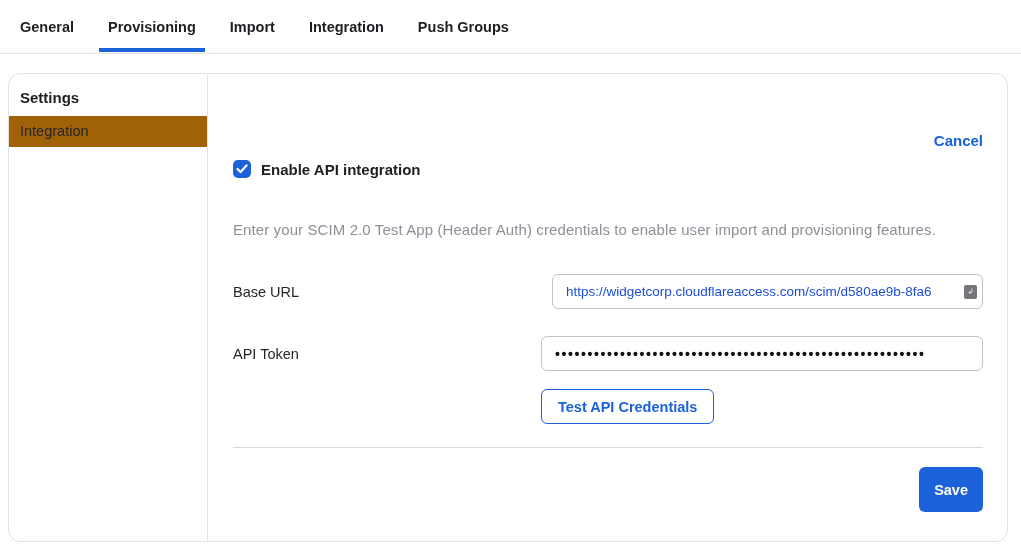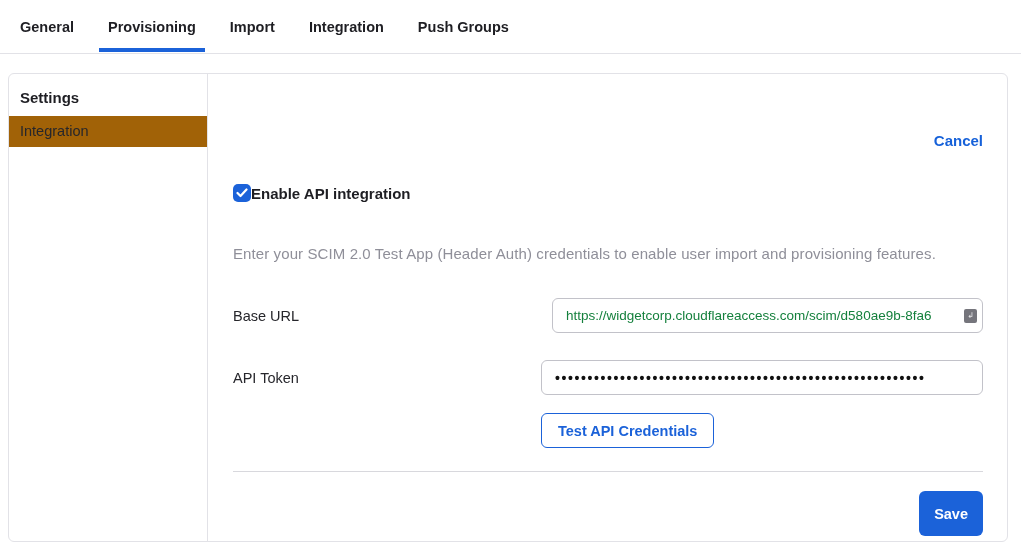--- a/index.html
+++ b/index.html
@@ -32,21 +32,21 @@
     cursor: pointer;
     white-space: nowrap;
   }
   .tab.active { border-bottom-color: #1b62d9; }
   
   .card {
     margin: 19px 13px 0 8px;
     width: 1000px;
     height: 469px;
     border: 1px solid #e2e2e7;
-    border-radius: 6px;
+    border-radius: 12px;
     display: flex;
     background: #fff;
     overflow: hidden;
   }
   
   .sidebar {
     width: 199px;
     border-right: 1px solid #e2e2e7;
     flex: none;
     padding-top: 10px;
@@ -77,23 +77,24 @@
     justify-content: flex-end;
   }
   .cancel-link {
     font-size: 15px;
     font-weight: 700;
     color: #1661d9;
     text-decoration: none;
     cursor: pointer;
   }
   .checkbox-row {
-    margin-top: 35px;
-    display: flex;
-    align-items: center;
+    margin-top: 11px;
+    display: flex;
+    align-items: center;
+    gap: 10px;
   }
   .checkbox {
     width: 18px; height: 18px;
     flex: none;
     background: #1b62d9;
     border-radius: 5px;
     display: flex;
     align-items: center;
     justify-content: center;
     cursor: pointer;
@@ -127,21 +128,21 @@
     flex: 1;
   }
   .text-input {
     width: 100%;
     height: 35px;
     border: 1px solid #c2c2c9;
     border-radius: 6px;
     padding: 0 22px 0 13px;
     font-family: "Liberation Sans", sans-serif;
     font-size: 13.5px;
-    color: #15803d;
+    color: #1d4ed8;
     background: #fff;
     white-space: nowrap;
     overflow: hidden;
     text-overflow: clip;
   }
   .token-input {
     padding-right: 13px;
     font-size: 14px;
     letter-spacing: 1.6px;
     color: #111;

